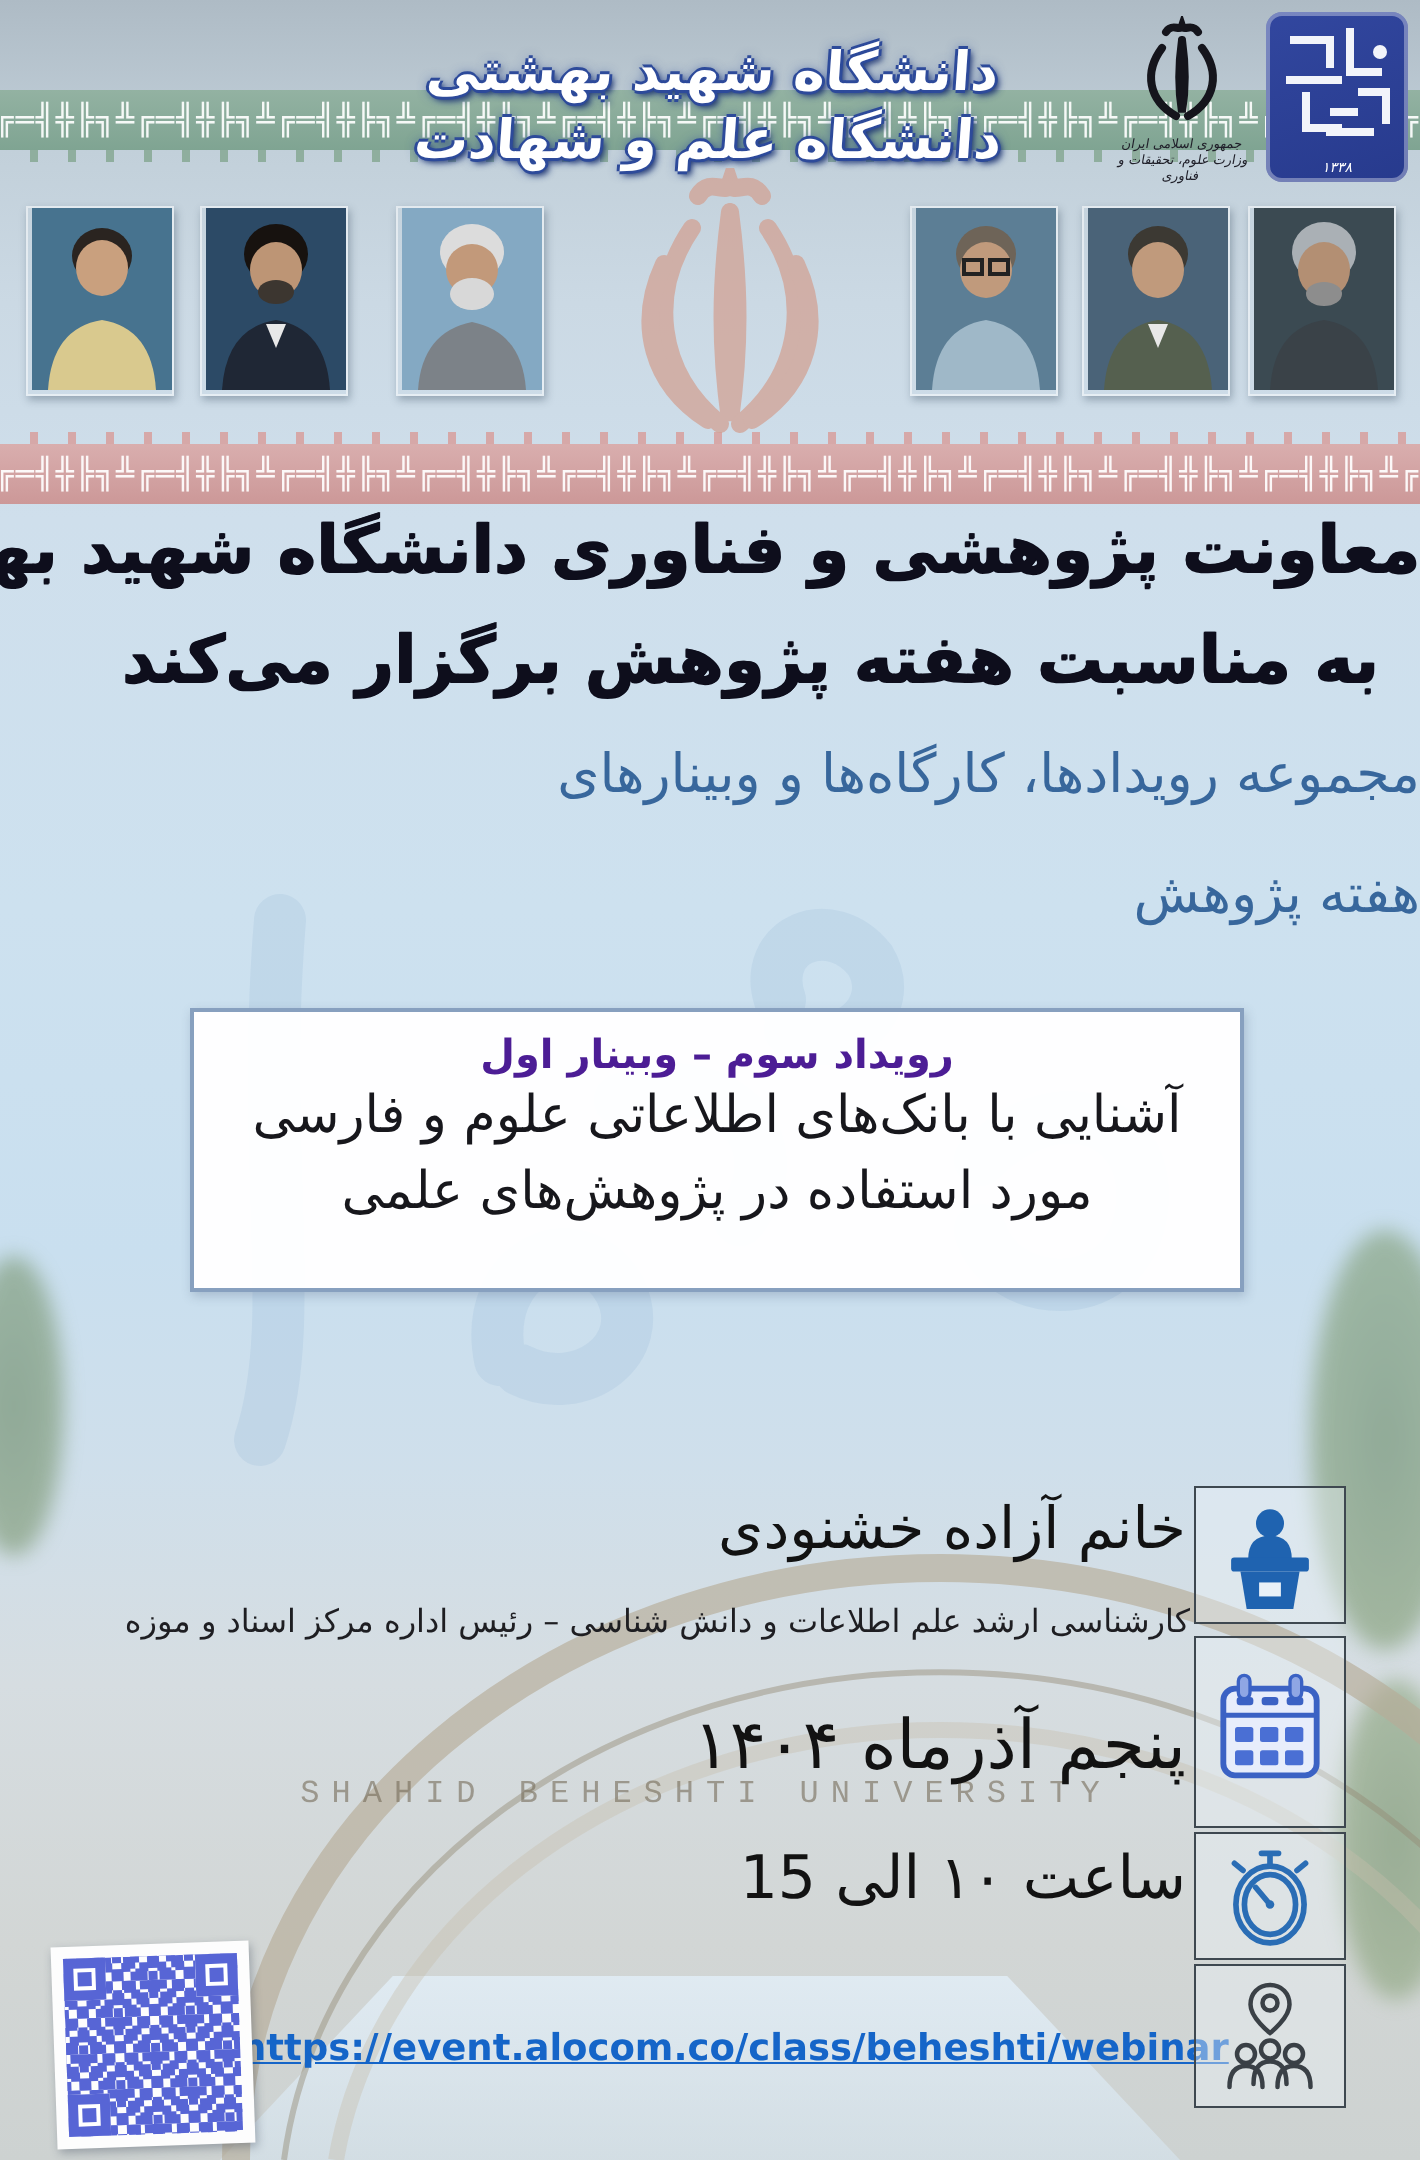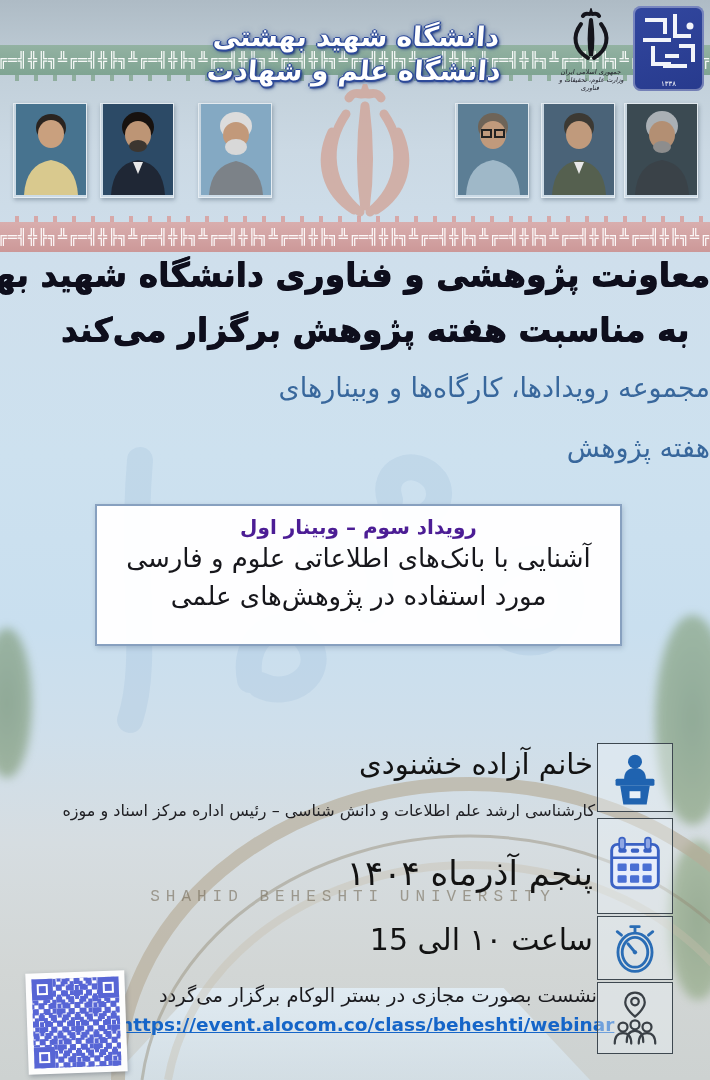--- a/index.html
+++ b/index.html
@@ -20,21 +20,21 @@
   .ticks-red{top:216px;background:repeating-linear-gradient(90deg,transparent 0 15px,#d6a8a8 15px 19px);}
   
   .header-titles{top:20px;left:155px;width:400px;text-align:center;transform:skewX(-4deg);}
   .header-titles div{
     color:#fff;font-weight:bold;font-size:27px;line-height:34px;
     text-shadow:-1.5px 0 #2d4a9a,1.5px 0 #2d4a9a,0 1.5px #2d4a9a,0 -1.5px #2d4a9a,2px 2px 3px #1d3470,0 0 6px rgba(45,74,154,.8);
   }
   .ministry{top:8px;left:552px;width:78px;text-align:center;color:#14141a;}
   .ministry .scr{font-size:6.5px;line-height:8px;transform:skewX(-10deg);color:#20202a;}
   .sbu-logo{top:6px;left:633px;width:71px;height:85px;background:linear-gradient(160deg,#32479f,#273a8d);
-    border-radius:8px;box-shadow:0 0 0 2px rgba(255,255,255,.35) inset;}
+    border-radius:8px;box-shadow:0 0 0 2px rgba(255,255,255,.35) inset;font-style:italic;}
   .sbu-logo .yr{position:absolute;bottom:3px;left:0;width:100%;text-align:center;font-size:7px;color:#fff;}
   
   .photo{top:103px;width:72px;height:93px;border:1px solid rgba(255,255,255,.5);box-shadow:1px 2px 4px rgba(40,60,80,.35);}
   .photo svg{display:block;}
   
   .iran-emblem{top:84px;left:294px;width:142px;height:152px;opacity:.75;}
   
   .title-line{left:0;width:710px;text-align:center;font-weight:bold;font-size:33px;color:#0e0e1c;
     white-space:nowrap;text-shadow:.6px 0 #0e0e1c,0 .6px #0e0e1c;}
   .t1{top:255px;} .t2{top:310px;margin-left:20px;}
@@ -220,21 +220,20 @@
   <div class="abs event-box">
     <div class="eh">رویداد سوم – وبینار اول</div>
     <div class="el">آشنایی با بانک‌های اطلاعاتی علوم و فارسی</div>
     <div class="el">مورد استفاده در پژوهش‌های علمی</div>
   </div>
 
   <div class="abs dtext speaker-name">خانم آزاده خشنودی</div>
   <div class="abs dtext speaker-cred">کارشناسی ارشد علم اطلاعات و دانش شناسی – رئیس اداره مرکز اسناد و موزه</div>
   <div class="abs dtext date-text">پنجم آذرماه ۱۴۰۴</div>
   <div class="abs dtext time-text">ساعت ۱۰ الی 15</div>
-  <div class="abs dtext loc-note">نشست بصورت مجازی در بستر الوکام برگزار می‌گردد</div>
   <a class="abs loc-link" href="#">https://event.alocom.co/class/beheshti/webinar</a>
 
   <div class="abs ibox ib1">
     <svg width="58" height="56" viewBox="0 0 72 72">
       <circle cx="36" cy="15" r="9" fill="#1f63b0"></circle>
       <path d="M22,38 Q22,23 36,23 Q50,23 50,38 Z" fill="#1f63b0"></path>
       <rect x="11" y="37" width="50" height="9" rx="2" fill="#1f63b0"></rect>
       <path d="M17,46 L55,46 L51,70 L21,70 Z" fill="#1f63b0"></path>
       <rect x="29" y="53" width="14" height="9" fill="#e9f1f8"></rect>
     </svg>

